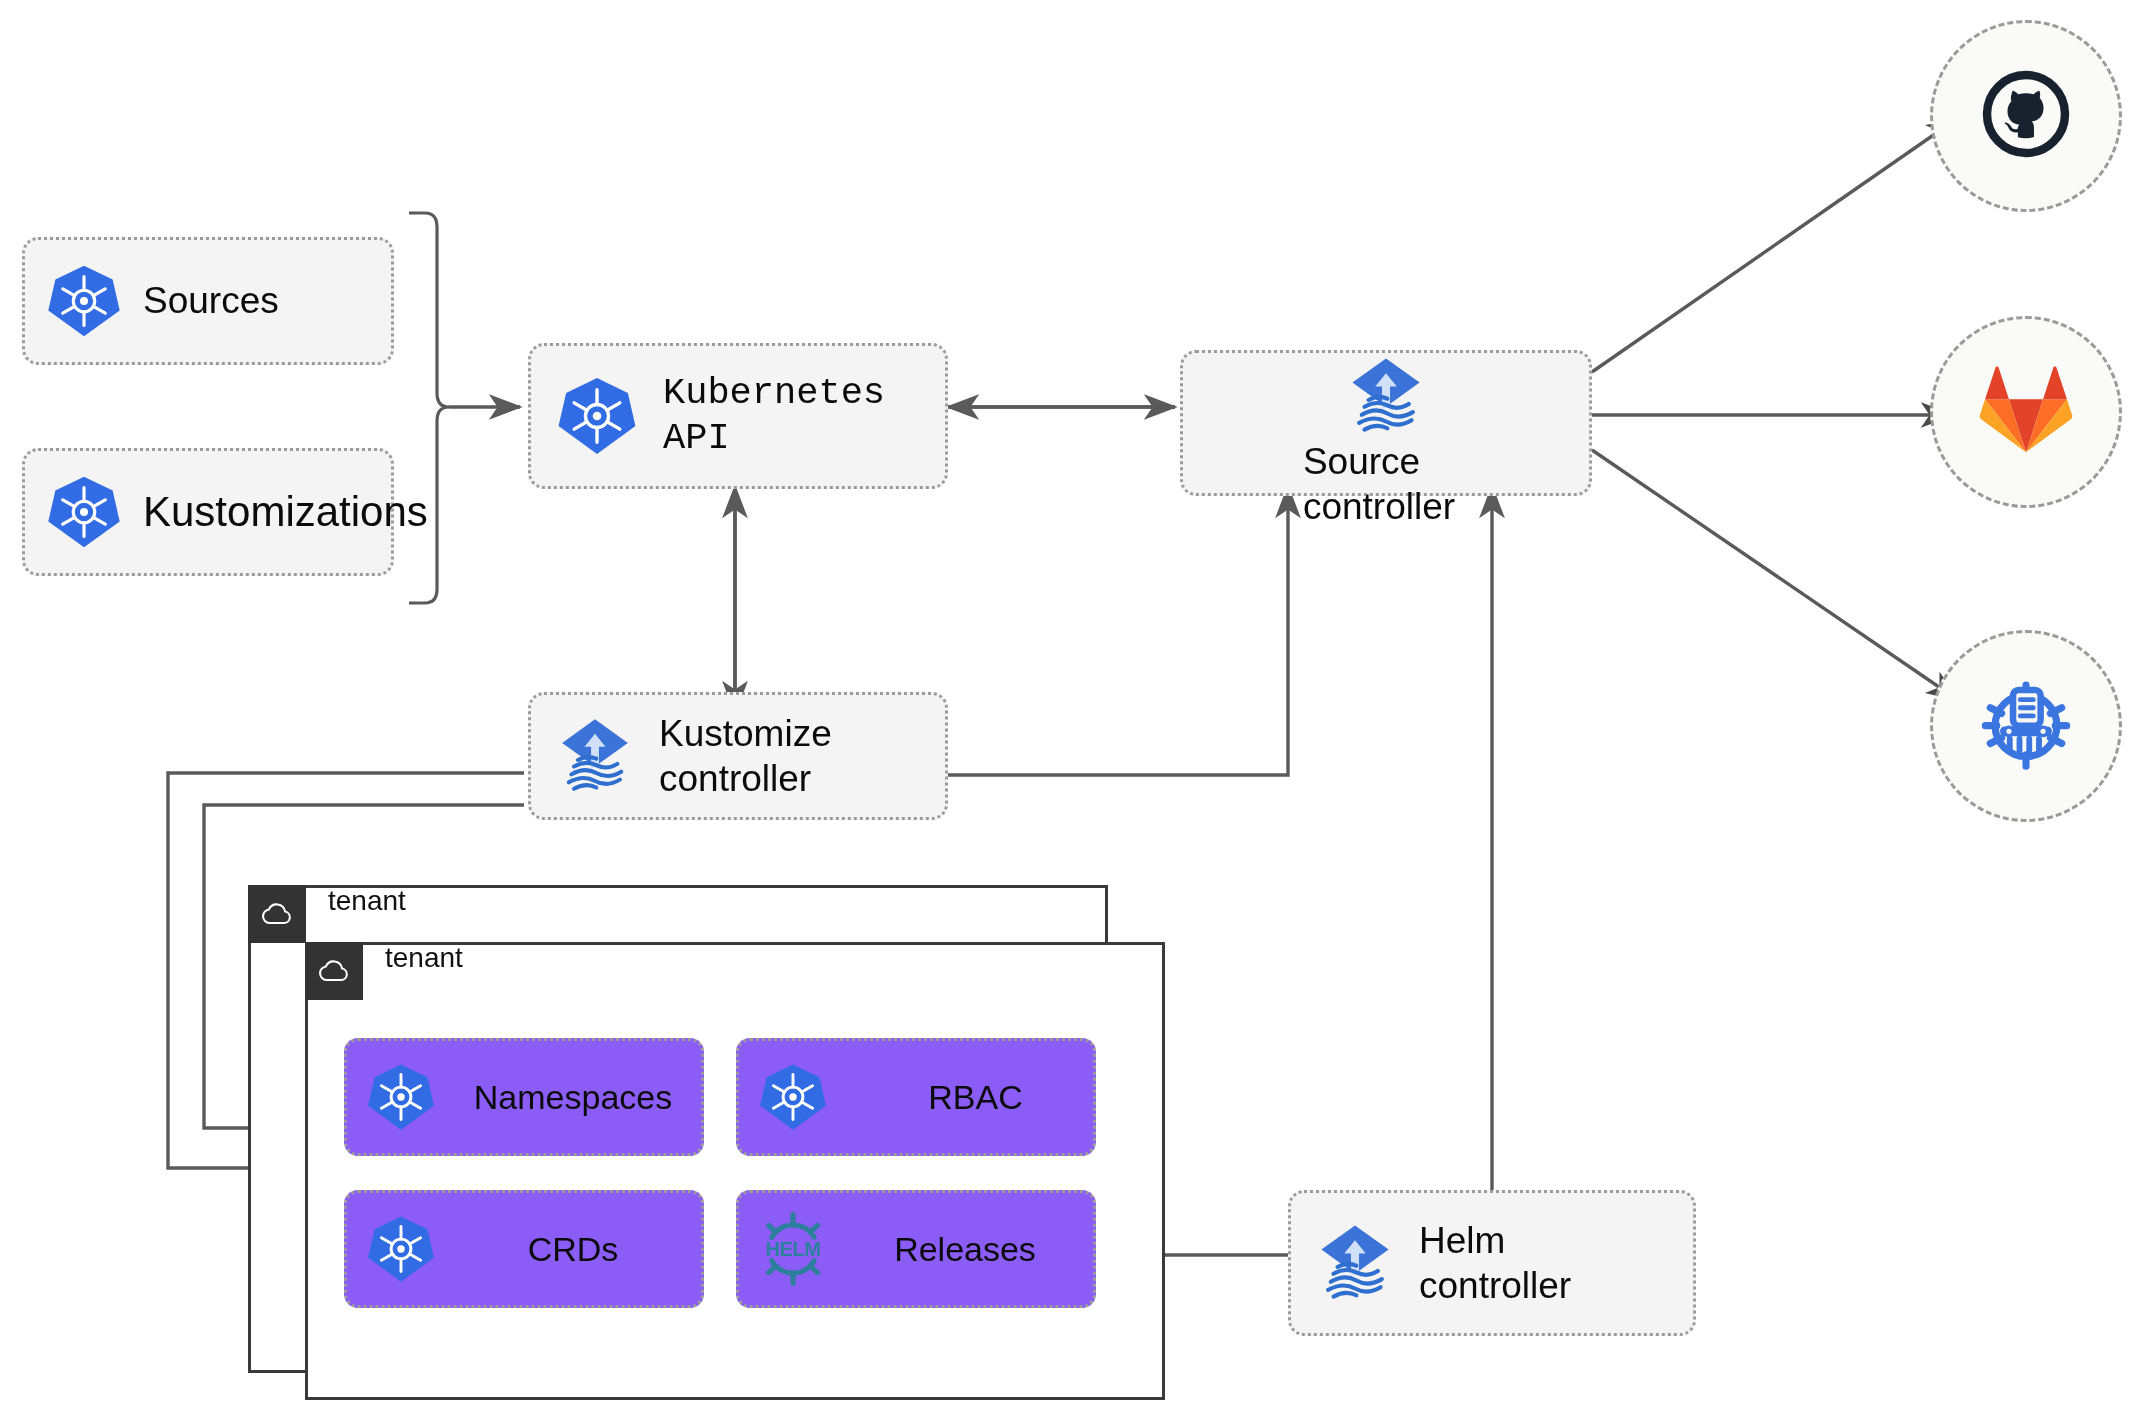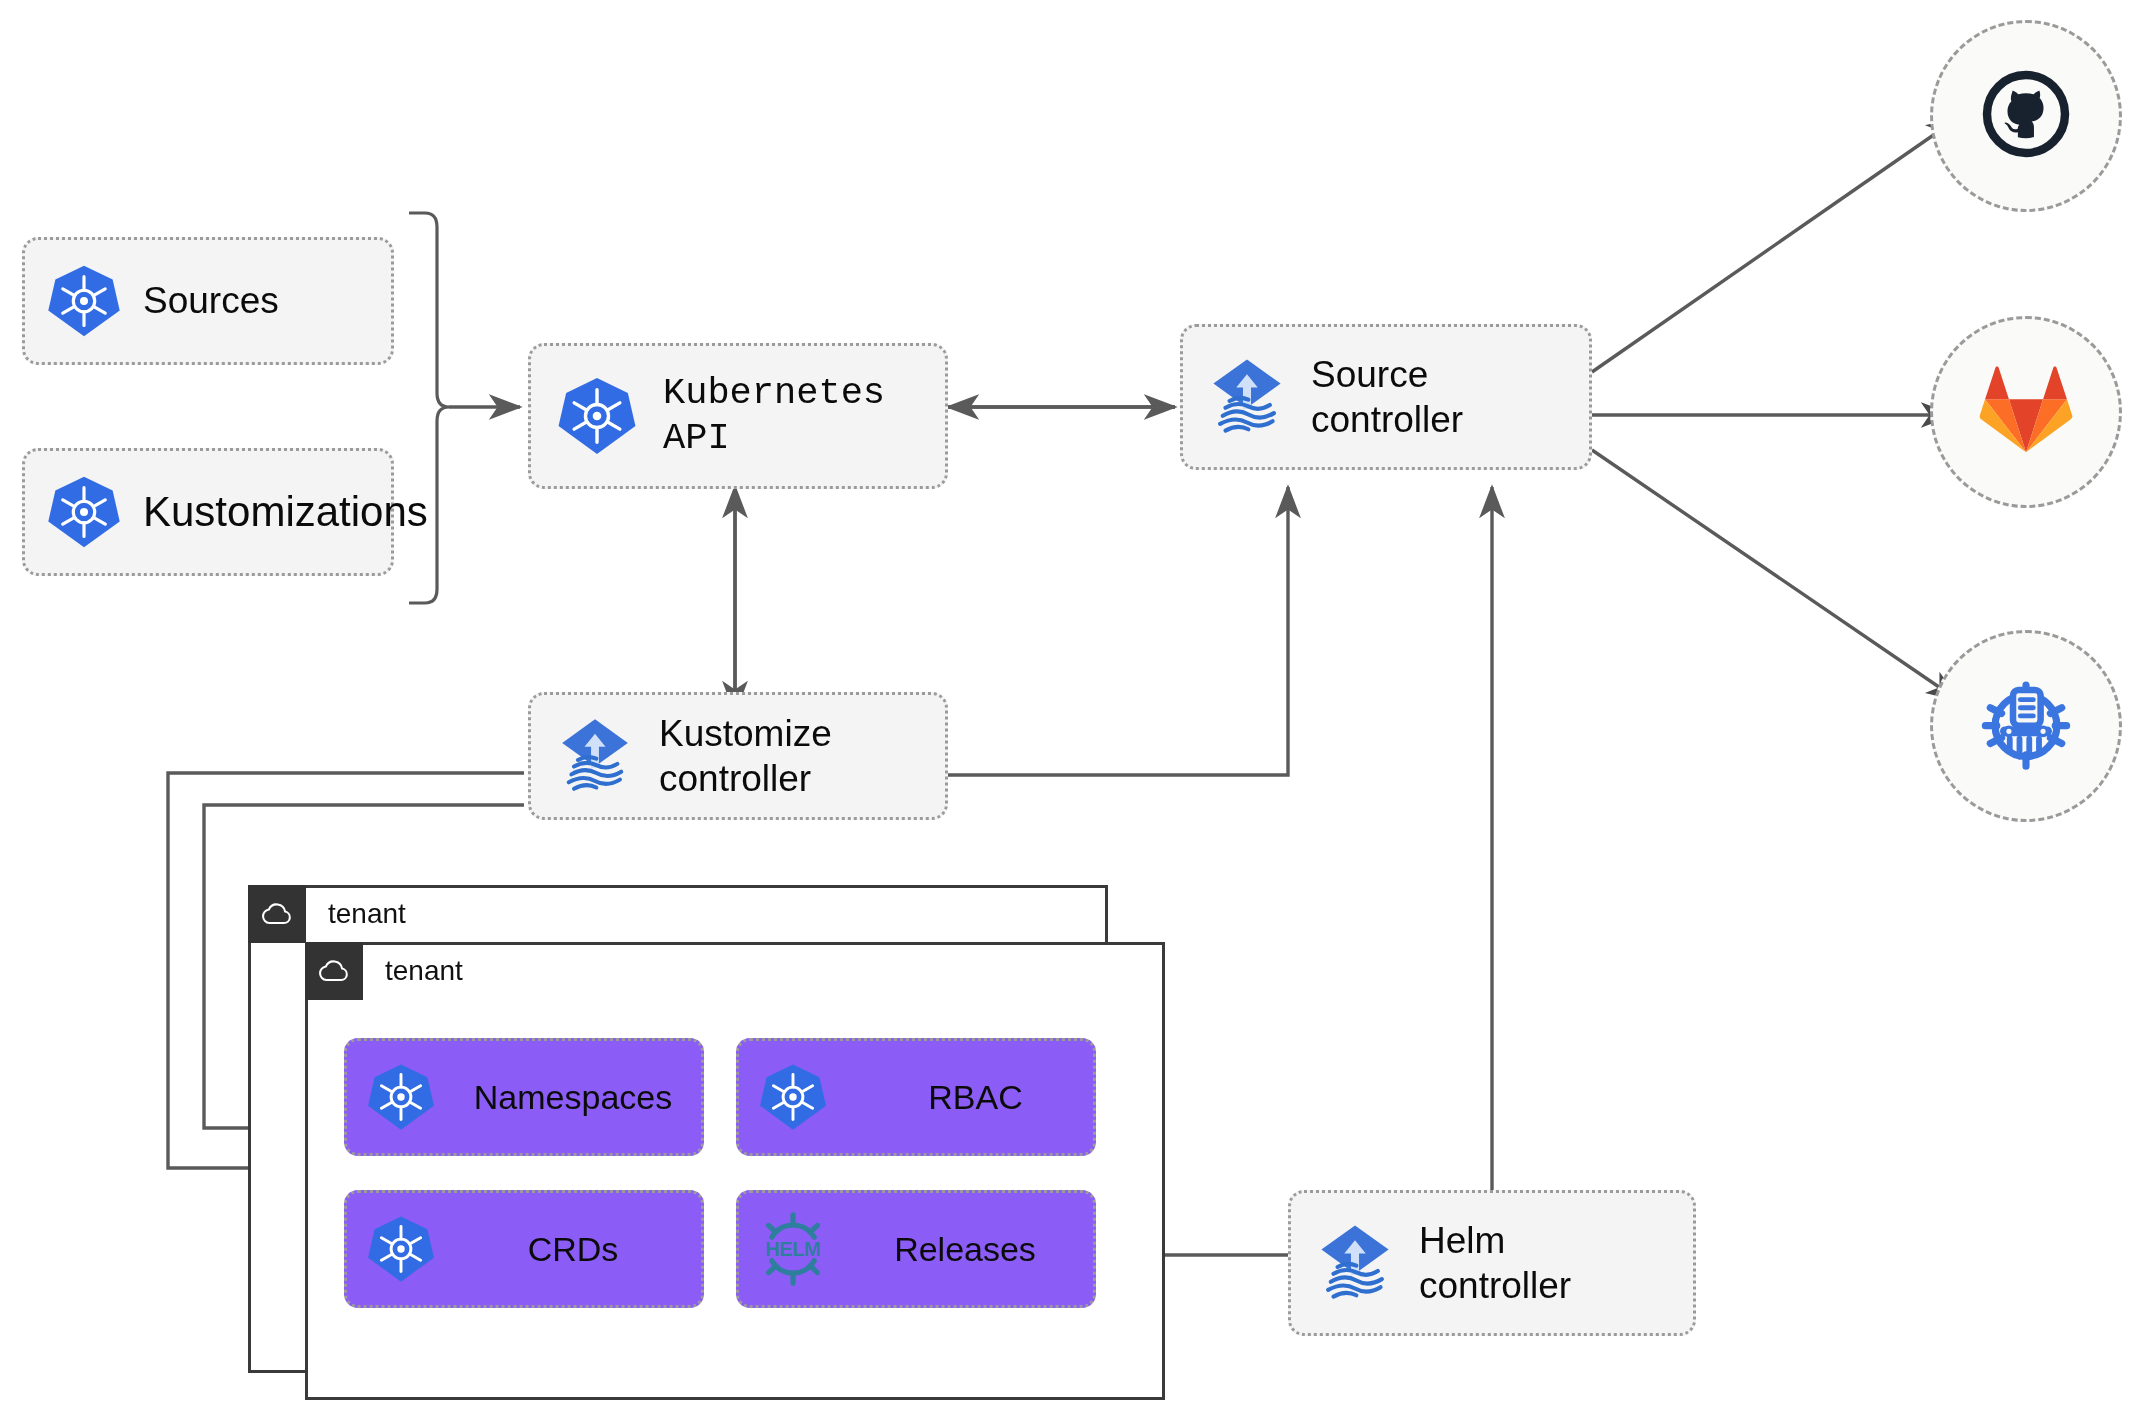--- a/index.html
+++ b/index.html
@@ -11,21 +11,21 @@
         border:3px dotted #9b9b9b;border-radius:16px;
         display:flex;align-items:center;}
   .node .ico{flex:0 0 auto;display:flex;align-items:center;justify-content:center;}
   .node .lbl{flex:1 1 auto;text-align:left;color:#0b0b0b;line-height:1.22;
              font-size:37px;padding-right:14px;}
 
   .circle{position:absolute;box-sizing:border-box;border:3px dashed #9a9a9a;
           border-radius:50%;background:#fafaf8;display:flex;align-items:center;justify-content:center;}
 
   .tenant{position:absolute;box-sizing:border-box;background:#ffffff;border:3px solid #3a3a3a;}
-  .tenant .hdr{position:absolute;left:-3px;top:-3px;height:58px;display:flex;align-items:center;}
+  .tenant .hdr{position:absolute;left:-3px;top:-3px;height:58px;display:flex;align-items:flex-start;}
   .tenant .hdr .sq{width:58px;height:58px;background:#333333;display:flex;align-items:center;justify-content:center;}
   .tenant .hdr .nm{font-size:28px;color:#111;padding-left:22px;}
 
   .subnode{position:absolute;box-sizing:border-box;background:#8b5cf6;
            border:3px dotted #9b9b9b;border-radius:14px;display:flex;align-items:center;}
   .subnode .lbl{flex:1 1 auto;text-align:center;font-size:34px;color:#0b0b0b;padding-right:10px;}
 </style>
 </head>
 <body>
 
@@ -112,21 +112,21 @@
           <path d="M32 12 L32 23.2 M32 40.8 L32 52
                    M14.6 22 L24.3 27.6 M39.7 36.4 L49.4 42
                    M14.6 42 L24.3 36.4 M39.7 27.6 L49.4 22"></path>
         </g>
         <circle cx="32" cy="32" r="3.3" fill="#fff"></circle>
       </svg>
     </span>
     <span class="lbl">Kubernetes API</span>
   </div>
 
-  <div class="node" style="left:1180px;top:324px;width:412px;height:146px;">
+  <div class="node" style="left:1180px;top:350px;width:412px;height:146px;flex-direction:column;">
     <span class="ico" style="width:128px;">
       <svg width="86" height="86" viewBox="0 0 64 64" aria-hidden="true">
         <path d="M32 4 L57 22 L32 40 L7 22 Z" fill="#3b73d8"></path>
         <path d="M32 15 L40 25 L35 25 L35 41 L29 41 L29 25 L24 25 Z" fill="#cfe0f8"></path>
         <g stroke="#2f6fd0" stroke-width="3.1" fill="none" stroke-linecap="round">
           <path d="M14 46 Q24 40 33 45 Q42 50 52 44"></path>
           <path d="M12 52 Q23 46 32 51 Q41 56 51 50"></path>
           <path d="M16 40 Q25 35 33 39 Q41 43 49 38"></path>
           <path d="M19 35 Q26 31 33 34"></path>
           <path d="M16 57 Q25 52 33 56"></path>

